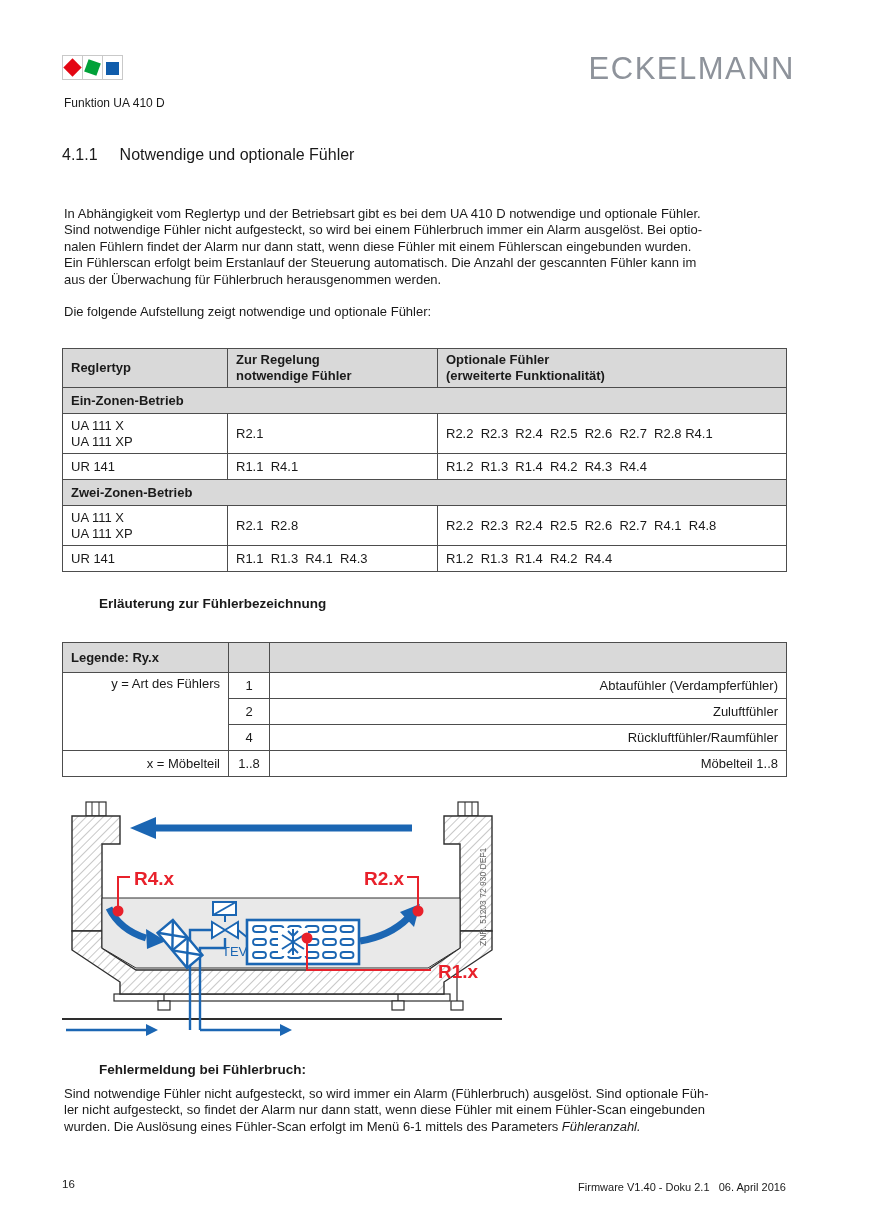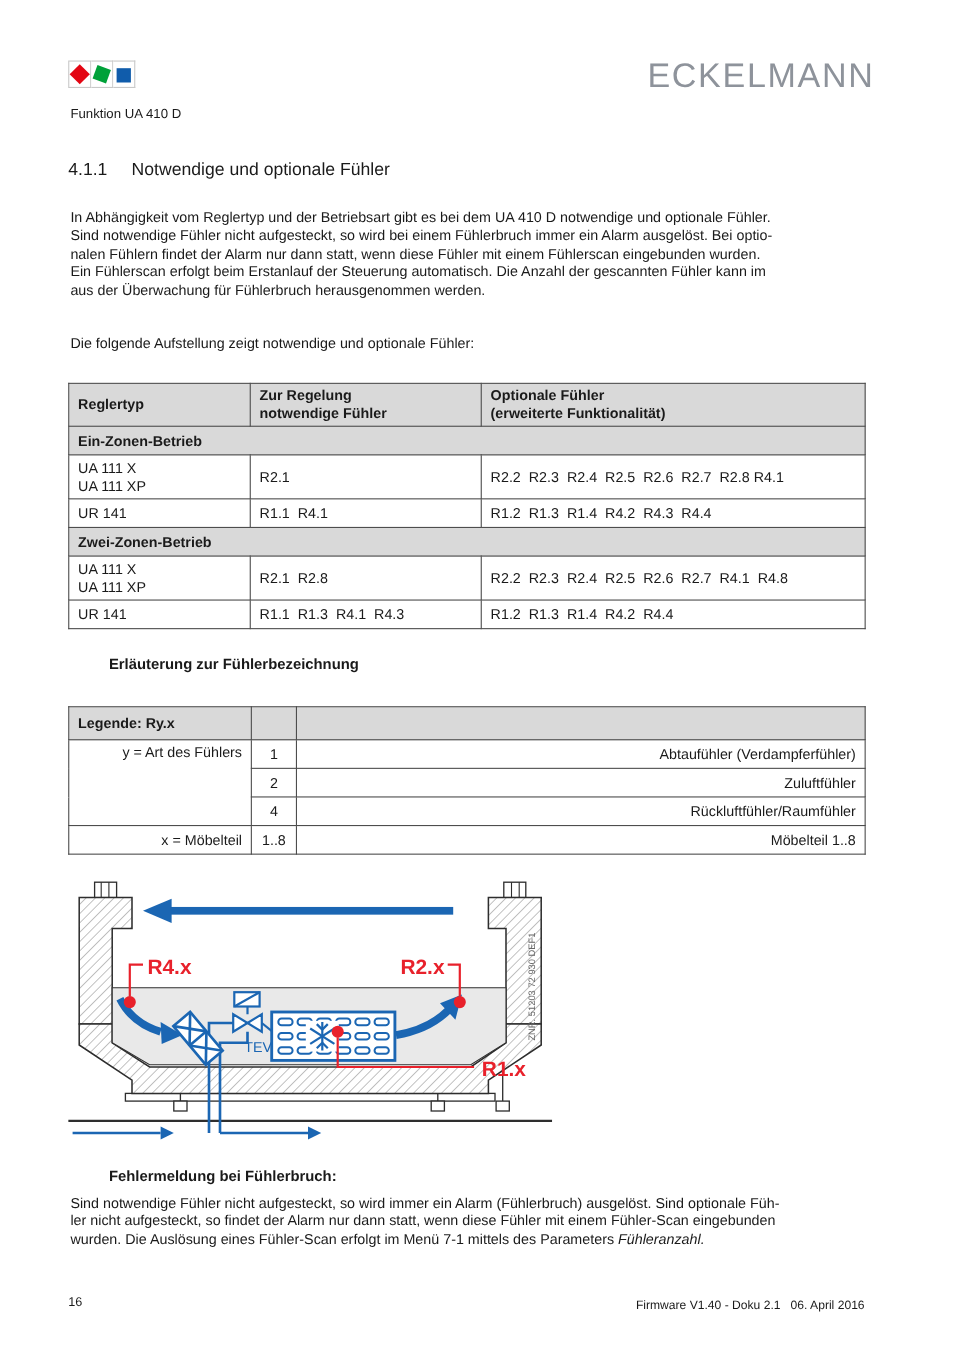--- a/index.html
+++ b/index.html
@@ -14,21 +14,21 @@
   .mark.red   { background:#e30613; transform:rotate(45deg); }
   .mark.green { background:#00a139; transform:rotate(20deg); }
   .mark.blue  { background:#105cab; top:6px; }
   .doc-label { left:64px; top:96px; font-size:12px; }
   .brand { top:51px; right:75px; font-size:31px; color:#8e939b; letter-spacing:1.5px; font-weight:400;margin-left:26px; }
 
   
   .section-heading { left:62px; top:146px; font-size:16px; font-weight:normal; }
   .section-heading .num { margin-right:22px; }
   .para { left:64px; font-size:13px; line-height:16.4px; white-space:nowrap; }
-  .p1 { top:190px; }
+  .p1 { top:206px; }
   .p2 { top:304px; }
   .sub-heading { left:62px; font-size:13.5px; font-weight:bold;padding-left:37px; }
 
   
   table { border-collapse:collapse; table-layout:fixed; width:724px; }
   td, th { border:1px solid #4d4d4d; font-size:13px; font-weight:normal; text-align:left;
            padding:3px 8px; vertical-align:middle; white-space:pre-wrap; line-height:16px; }
   th { font-weight:bold; }
   .gray { background:#d9d9d9; }
   .t1 { left:62px; top:348px; }
@@ -285,17 +285,17 @@
   <text x="302" y="87" font-size="19" font-weight="bold" fill="#e8212b">R2.x</text>
   <text x="376" y="180" font-size="19" font-weight="bold" fill="#e8212b">R1.x</text>
 
   <text transform="translate(424,148) rotate(-90)" font-size="8.5" fill="#666">ZNR. 51203 72 930 DEF1</text>
 </svg>
 
 <div class="abs sub-heading err-head">Fehlermeldung bei Fühlerbruch:</div>
 <div class="abs para p3">
   <div>Sind notwendige Fühler nicht aufgesteckt, so wird immer ein Alarm (Fühlerbruch) ausgelöst. Sind optionale Füh-</div>
   <div>ler nicht aufgesteckt, so findet der Alarm nur dann statt, wenn diese Fühler mit einem Fühler-Scan eingebunden</div>
-  <div><span>wurden. Die Auslösung eines Fühler-Scan erfolgt im Menü 7-1 mittels des Parameters </span><span class="it">Fühleranzahl.</span></div>
+  <div><span>wurden. Die Auslösung eines Fühler-Scan erfolgt im Menü 6-1 mittels des Parameters </span><span class="it">Fühleranzahl.</span></div>
 </div>
 
 <div class="abs footer-page">16</div>
 <div class="abs footer-right">Firmware V1.40 - Doku 2.1   06. April 2016</div>
 
 </body></html>

